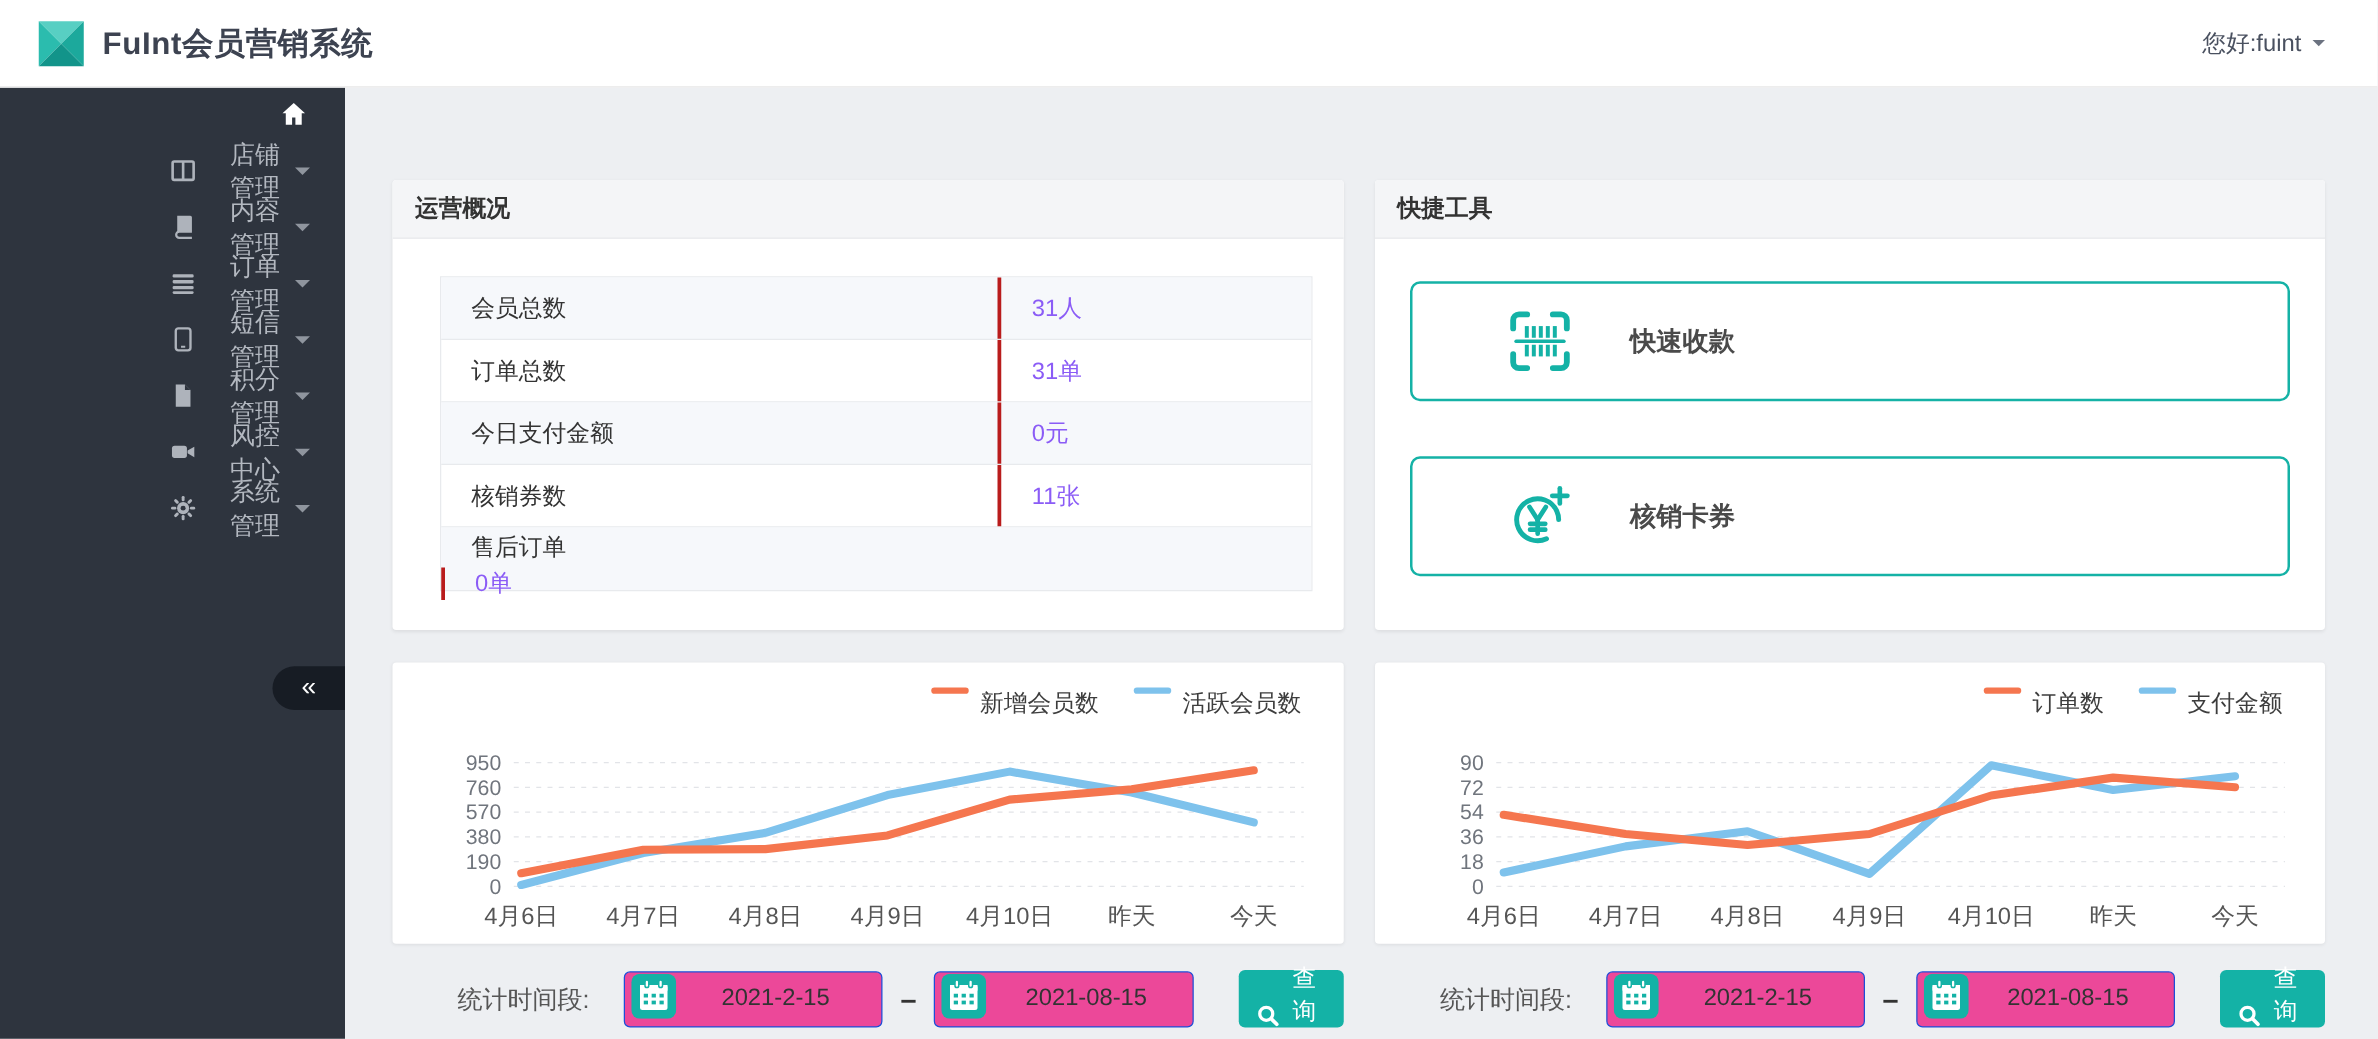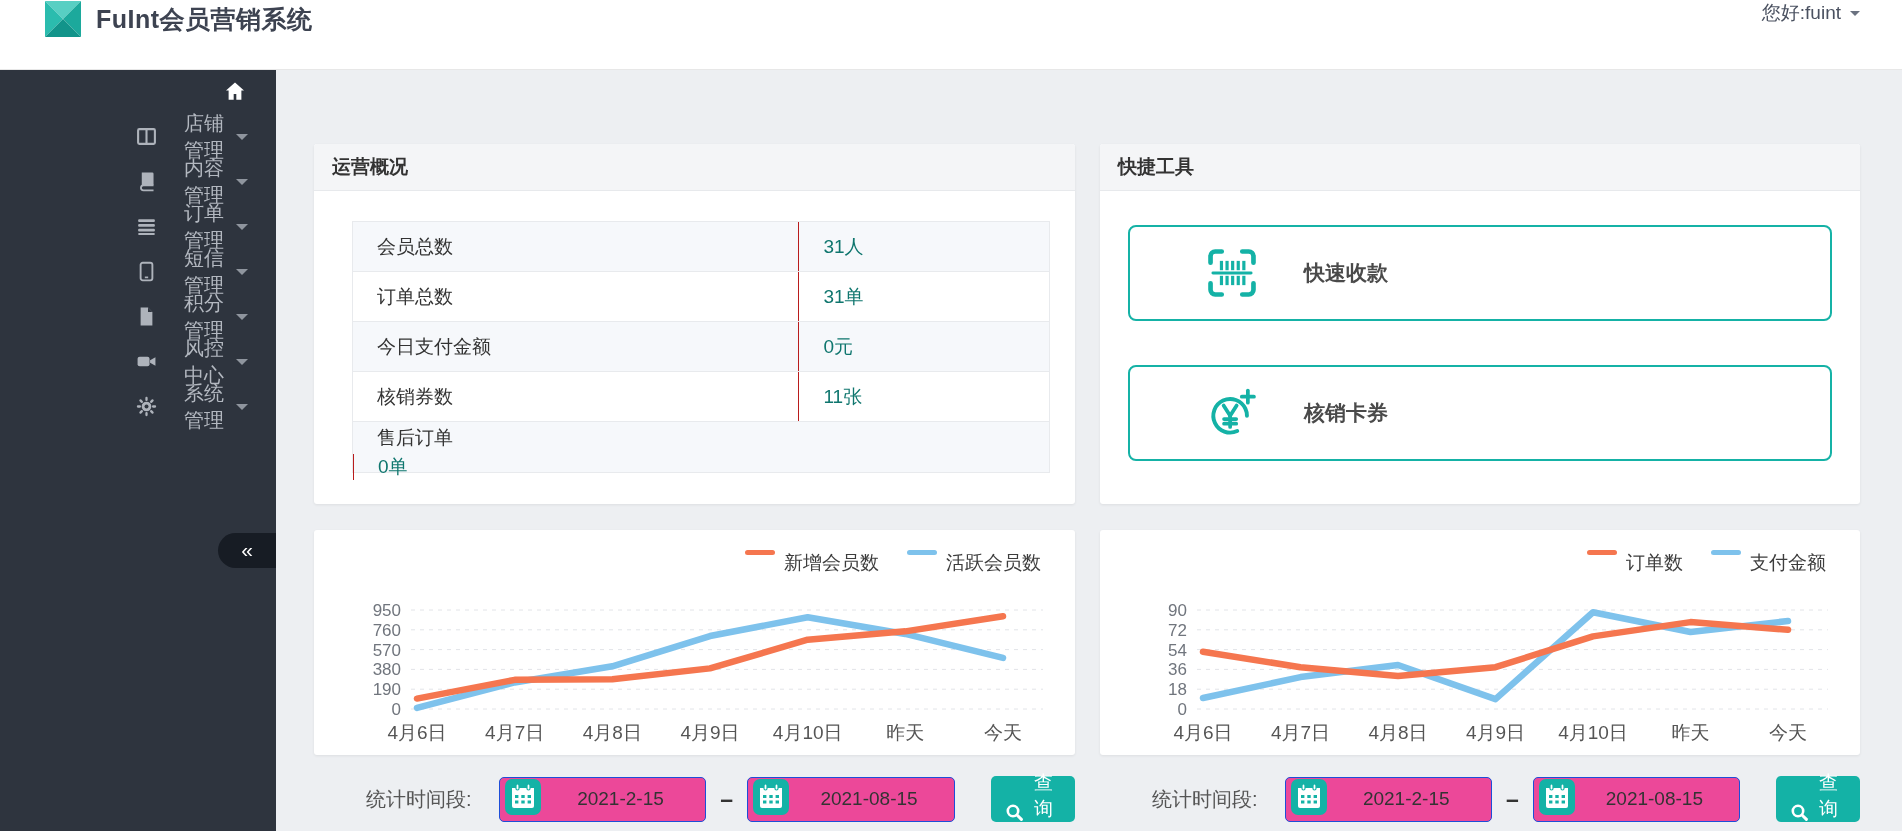--- a/index.html
+++ b/index.html
@@ -1,21 +1,21 @@
 <!DOCTYPE html>
 <html><head>
 <meta charset="utf-8">
 <style>
   * { margin:0; padding:0; box-sizing:border-box; }
   html,body { width:1902px; height:831px; overflow:hidden;
     font-family:"Liberation Sans","DejaVu Sans",sans-serif; background:#edeff2; }
 
   
   .topbar { position:absolute; left:0; top:0; width:1902px; height:70px; background:#ffffff;
-    border-bottom:1px solid #e7e7e7; display:flex; align-items:flex-start; z-index:5;padding-left:14px; }
+    border-bottom:1px solid #e7e7e7; display:flex; align-items:center; z-index:5; }
   .logo-area { display:flex; align-items:center; gap:14px; padding-left:30px; }
   .logo-mark { width:38px; height:38px; display:block; }
   .app-title { font-size:25px; font-weight:bold; color:#3d4351; letter-spacing:0.5px; }
   .user-area { margin-left:auto; padding-right:42px; display:flex; align-items:center; gap:9px;
     font-size:19px; color:#4a5160; cursor:pointer; }
   .caret { width:0; height:0; border:5px solid transparent; border-top-color:#6b7280; margin-top:5px; }
 
   
   .sidebar { position:absolute; left:0; top:70px; width:276px; height:761px; background:#2e343e; }
   .home-row { height:42px; display:flex; align-items:center; justify-content:flex-end; padding-right:30px; }
@@ -40,21 +40,21 @@
   .card-hd { height:47px; background:#f4f5f7; border-bottom:1px solid #e7e9ec; display:flex; align-items:center;
     padding-left:18px; font-size:19px; font-weight:bold; color:#333; }
 
   
   .ov-table { margin:30px 25px 0 38px; border:1px solid #e8eaed; }
   .t-row { display:flex; height:50px; border-bottom:1px solid #e8eaed; }
   .t-row:last-child { border-bottom:none;flex-direction:column; }
   .t-row.odd { background:#f6f8fb; }
   .t-cell { display:flex; align-items:center; padding-left:24px; font-size:19px; color:#333; }
   .t-cell.lab { flex:0 0 64%; }
-  .t-cell.val { flex:1; border-left:1px solid #b91c1c; color:#0f766e; }
+  .t-cell.val { flex:1; border-left:3px solid #b91c1c; color:#8b5cf6; }
 
   
   .tools-body { padding:34px 28px 0 28px; }
   .tool-btn { height:96px; border:2px solid #15b2a6; border-radius:8px; background:#fff; display:flex;
     align-items:center; padding-left:74px; cursor:pointer; margin-bottom:44px; }
   .tool-ico { width:56px; height:56px; display:flex; margin-right:44px; }
   .tool-label { font-size:21px; font-weight:bold; color:#4a4a4a; }
 
   
   .chart-card { position:relative; background:#fff; border-radius:3px; box-shadow:0 1px 3px rgba(0,0,0,0.07); height:225px; }

